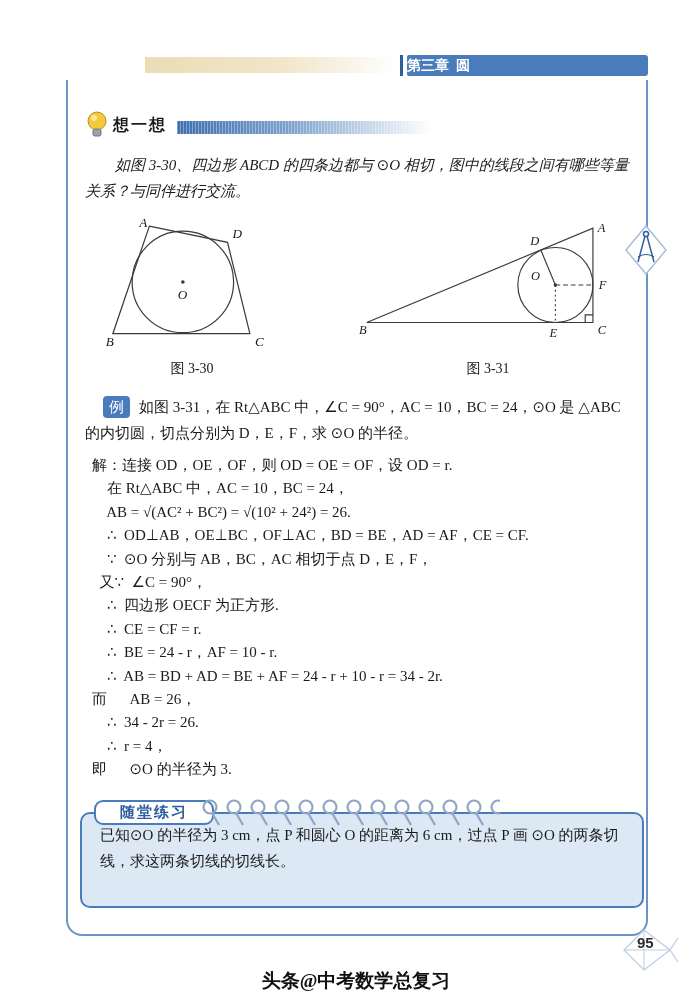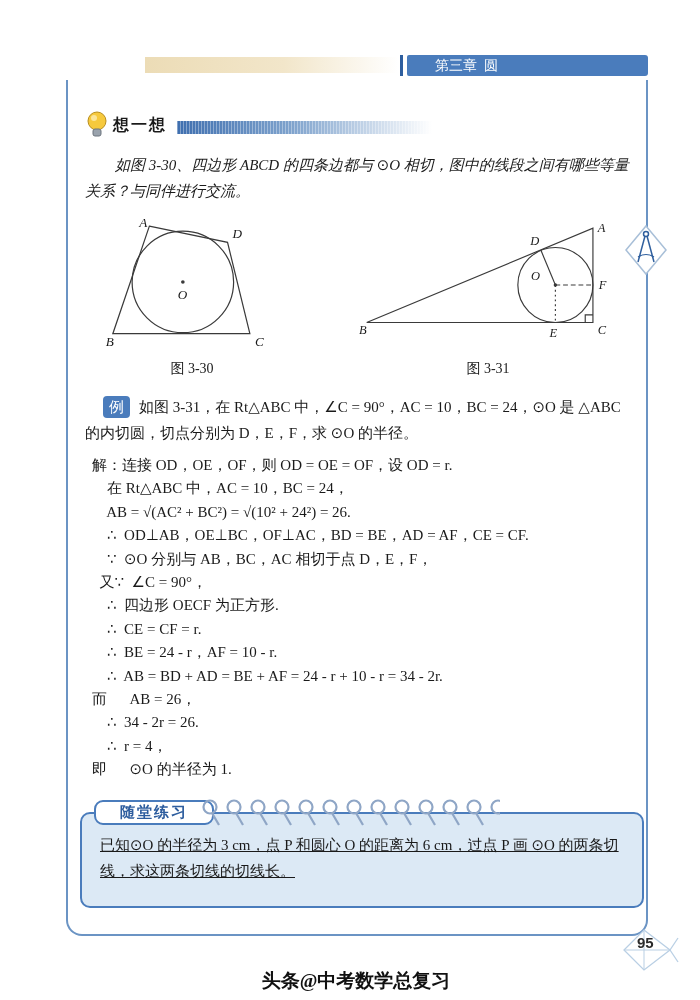--- a/index.html
+++ b/index.html
@@ -6,22 +6,22 @@
   .page {
     position:relative; width:700px; height:1000px; background:#ffffff;
     font-family:"Liberation Serif","DejaVu Sans",serif; color:#1a1a1a; overflow:hidden;
   }
 
   
   .tan-strip { position:absolute; left:145px; top:57px; width:253px; height:16px;
     background:linear-gradient(to right,#ecdcb6,#f2e6ca 55%,#ffffff); }
   .hdr-sep { position:absolute; left:400px; top:55px; width:3px; height:21px; background:#2e5e9e; }
   .chapter-bar { position:absolute; left:407px; top:55px; width:241px; height:21px;
-    background:#4a7cbc; color:#ffffff; font-size:14px; font-weight:normal;
-    line-height:21px; padding-left:28px; box-sizing:border-box; white-space:pre;
+    background:#4a7cbc; color:#ffffff; font-size:14px; font-weight:bold;
+    line-height:21px; padding-left:0; box-sizing:border-box; white-space:pre;
     border-radius:2px 3px 3px 2px; }
 
   
   .frame { position:absolute; left:66px; top:80px; right:52px; bottom:64px;
     border-left:2px solid #6b94c4; border-right:2px solid #6b94c4; border-bottom:2px solid #6b94c4;
     border-radius:0 0 16px 16px; }
 
   .content { position:absolute; left:85px; top:110px; width:552px; }
 
   .think-row { display:flex; align-items:center; }
@@ -49,21 +49,21 @@
   .solution { margin-top:8px; }
   .sol-line { font-size:15px; line-height:23.4px; white-space:pre;margin-left:7px; }
 
   
   .practice { position:absolute; left:80px; right:56px; top:812px; height:96px;
     background:#dce9f5; border:2px solid #4a7cbc; border-radius:10px; box-sizing:border-box; }
   .practice-title { position:absolute; left:12px; top:-14px; background:#ffffff;
     border:2px solid #4a7cbc; border-radius:9px; color:#2d5d9e; font-weight:bold;
     font-size:15px; padding:1px 24px; letter-spacing:2px; }
   .coils { position:absolute; left:118px; right:6px; top:-16px; height:28px; }
-  .practice-body { font-size:15px; line-height:26px; padding:18px 18px 0 18px;text-decoration:underline; }
+  .practice-body { font-size:15px; line-height:26px; padding:8px 18px 0 18px; }
 
   
   .compass { position:absolute; right:32px; top:224px; }
   .fish { position:absolute; right:20px; bottom:24px; }
   .pagenum { font-size:15px; font-weight:bold; fill:#2b2b2b; font-style:normal;
     font-family:"Liberation Sans",sans-serif; }
   .watermark { position:absolute; left:12px; right:0; bottom:6px; text-align:center;
     font-size:19px; font-weight:bold; color:#111; }
 </style>
 </head>
@@ -142,21 +142,21 @@
       <div class="sol-line">    ∴  OD⊥AB，OE⊥BC，OF⊥AC，BD = BE，AD = AF，CE = CF.</div>
       <div class="sol-line">    ∵  ⊙O 分别与 AB，BC，AC 相切于点 D，E，F，</div>
       <div class="sol-line">  又∵  ∠C = 90°，</div>
       <div class="sol-line">    ∴  四边形 OECF 为正方形.</div>
       <div class="sol-line">    ∴  CE = CF = r.</div>
       <div class="sol-line">    ∴  BE = 24 - r，AF = 10 - r.</div>
       <div class="sol-line">    ∴  AB = BD + AD = BE + AF = 24 - r + 10 - r = 34 - 2r.</div>
       <div class="sol-line">而      AB = 26，</div>
       <div class="sol-line">    ∴  34 - 2r = 26.</div>
       <div class="sol-line">    ∴  r = 4，</div>
-      <div class="sol-line">即      ⊙O 的半径为 1.</div>
+      <div class="sol-line">即      ⊙O 的半径为 3.</div>
     </div>
   </div>
 
   <div class="practice">
     <div class="practice-title">随堂练习</div>
     <svg class="coils" preserveAspectRatio="none">
       <defs>
         <pattern id="coilp" width="24" height="28" patternUnits="userSpaceOnUse">
           <circle cx="10" cy="9" r="6.5" fill="none" stroke="#8fa6c6" stroke-width="2.2"></circle>
           <line x1="12" y1="15" x2="19" y2="27" stroke="#8fa6c6" stroke-width="2.2"></line>

